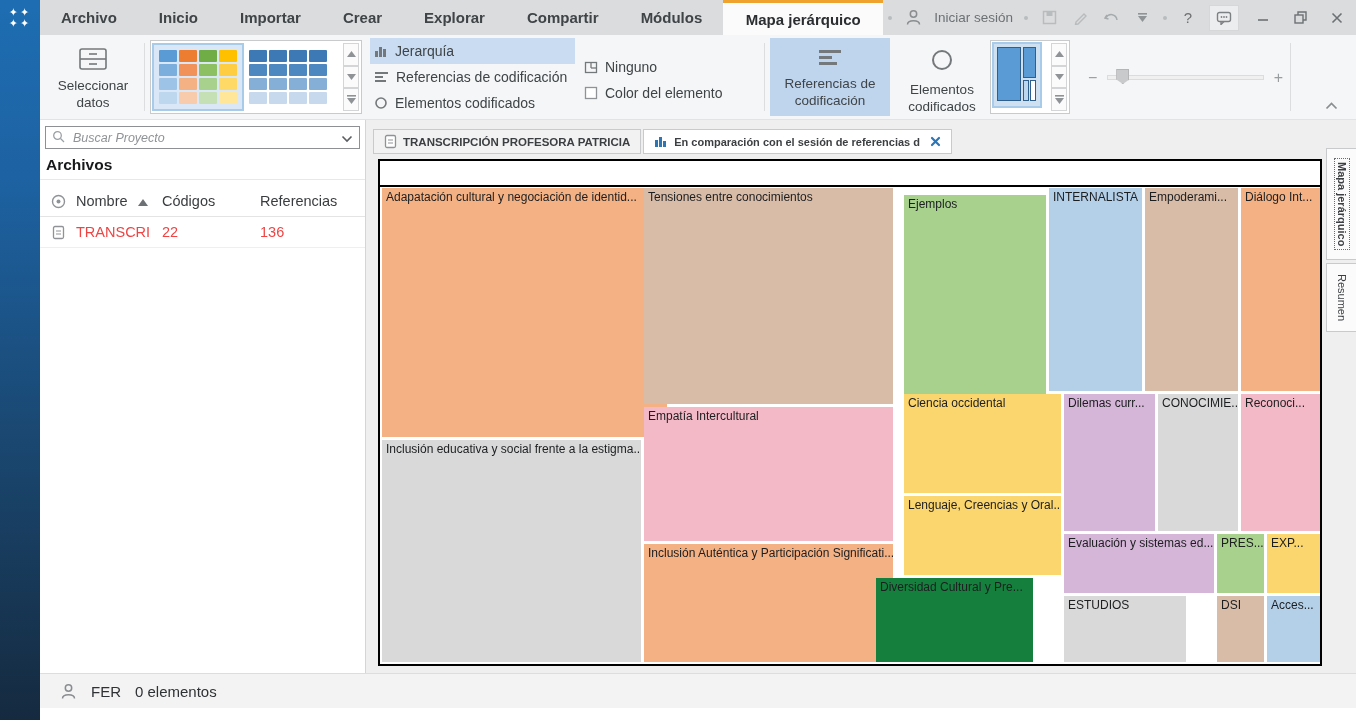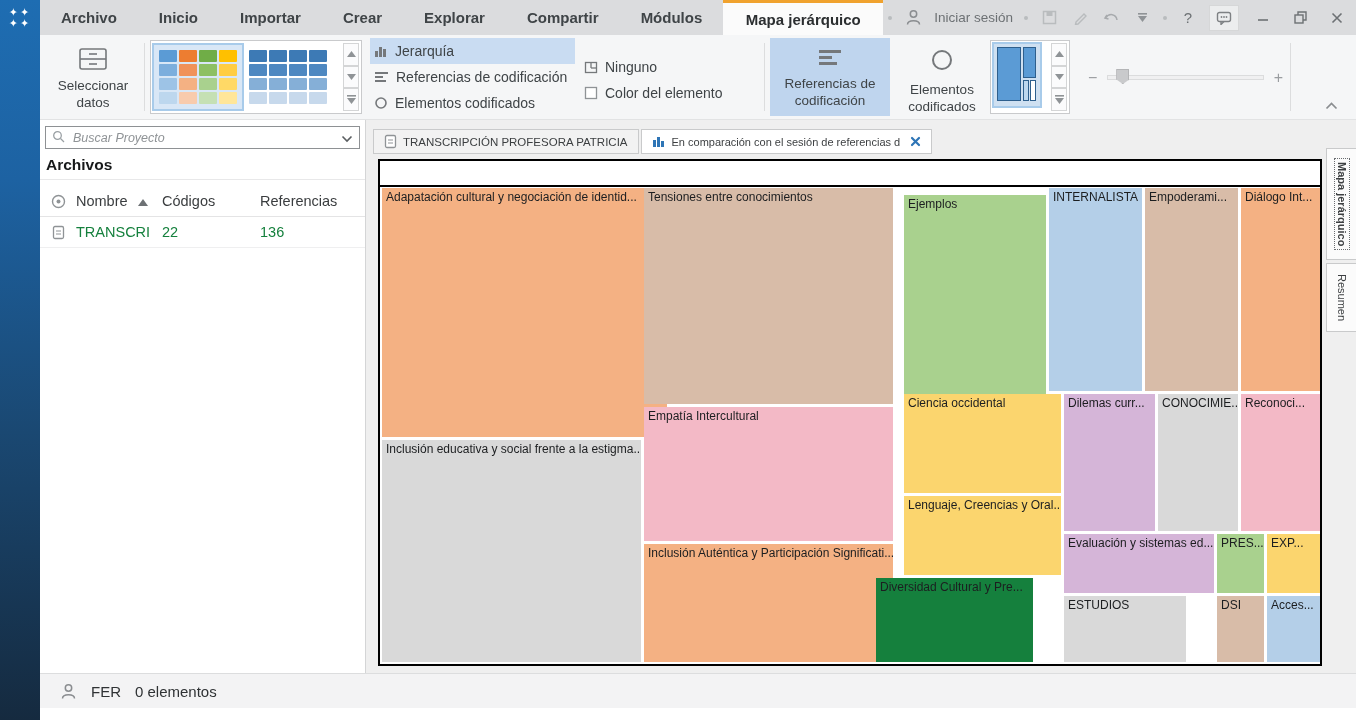--- a/index.html
+++ b/index.html
@@ -70,28 +70,28 @@
      border-right:1px solid #D4D5D6;}
   .searchbox{position:absolute;left:5px;top:6px;right:5px;height:23px;border:1px solid #8E9194;
      background:#fff;display:flex;align-items:center;padding:0 6px;gap:6px;}
   .searchbox input{border:none;outline:none;flex:1;font-family:"Liberation Sans",sans-serif;
      font-size:12.5px;font-style:italic;color:#3f4447;}
   .searchbox input::placeholder{color:#8f9396;font-style:italic;}
   .side-title{position:absolute;left:0;top:30px;right:0;height:30px;display:flex;align-items:center;
      padding-left:6px;font-size:15.5px;font-weight:bold;color:#17191a;border-bottom:1px solid #E8E8E9;}
   .ftable{position:absolute;left:0;top:66px;right:0;}
   .frow{display:grid;grid-template-columns:36px 86px 98px auto;align-items:center;height:31px;
-     font-size:14.5px;color:#15803d;border-bottom:1px solid #EFEFF0;}
+     font-size:14.5px;color:#ef4444;border-bottom:1px solid #EFEFF0;}
   .frow.head{color:#3a3d3f;border-bottom:1px solid #E4E4E5;}
   .frow .cicon{display:flex;justify-content:center;}
   .frow .namecell{display:flex;align-items:center;gap:10px;}
 
   
   .main{position:absolute;left:366px;top:120px;width:990px;height:565px;background:#EFEFEF;}
-  .doctabs{position:absolute;left:7px;top:9px;display:flex;gap:2px;}
+  .doctabs{position:absolute;left:7px;top:9px;display:flex;gap:2px;font-weight:bold;}
   .dtab{height:25px;display:flex;align-items:center;gap:6px;padding:0 10px;background:#F2F2F2;
      border:1px solid #C9CACB;font-size:11.5px;color:#3c3f41;cursor:pointer;white-space:nowrap;}
   .dtab.active{background:#FFFFFF;font-size:11px;}
   .dtab .closex{margin-left:4px;display:flex;cursor:pointer;}
 
   
   .treemap{position:absolute;left:12px;top:39px;width:944px;height:507px;border:2px solid #000;
      background:#fff;}
   .tm-header{height:26px;border-bottom:2px solid #000;background:#fff;}
   .tm-cells{position:relative;width:940px;height:477px;}

